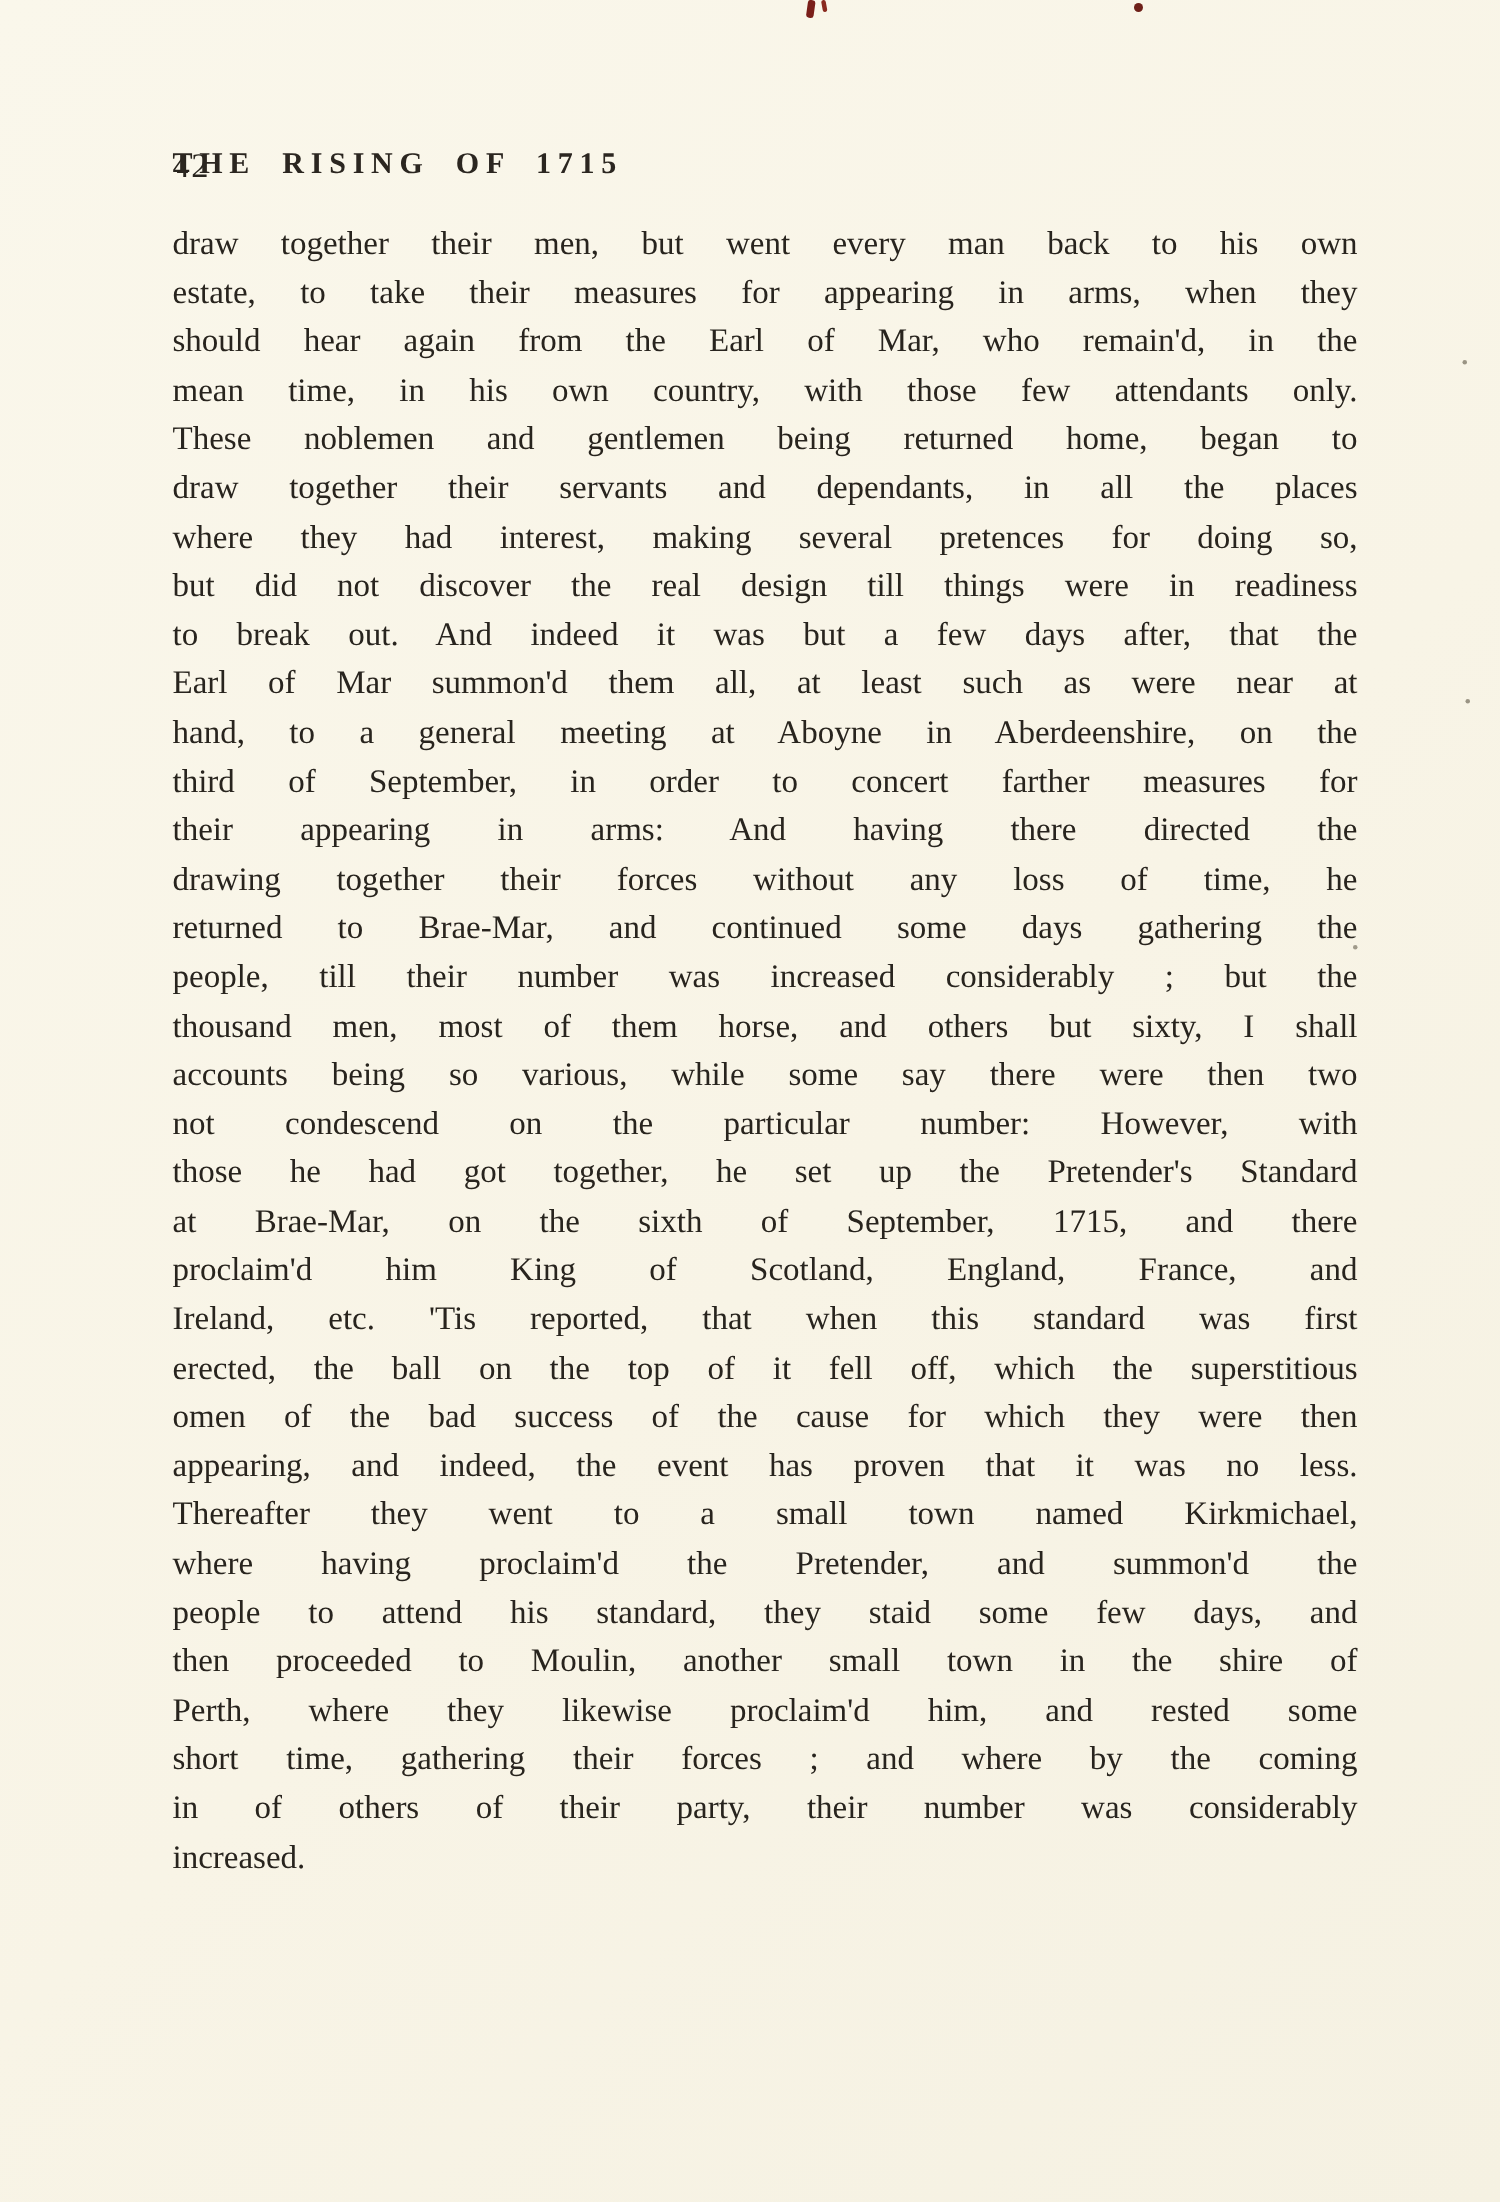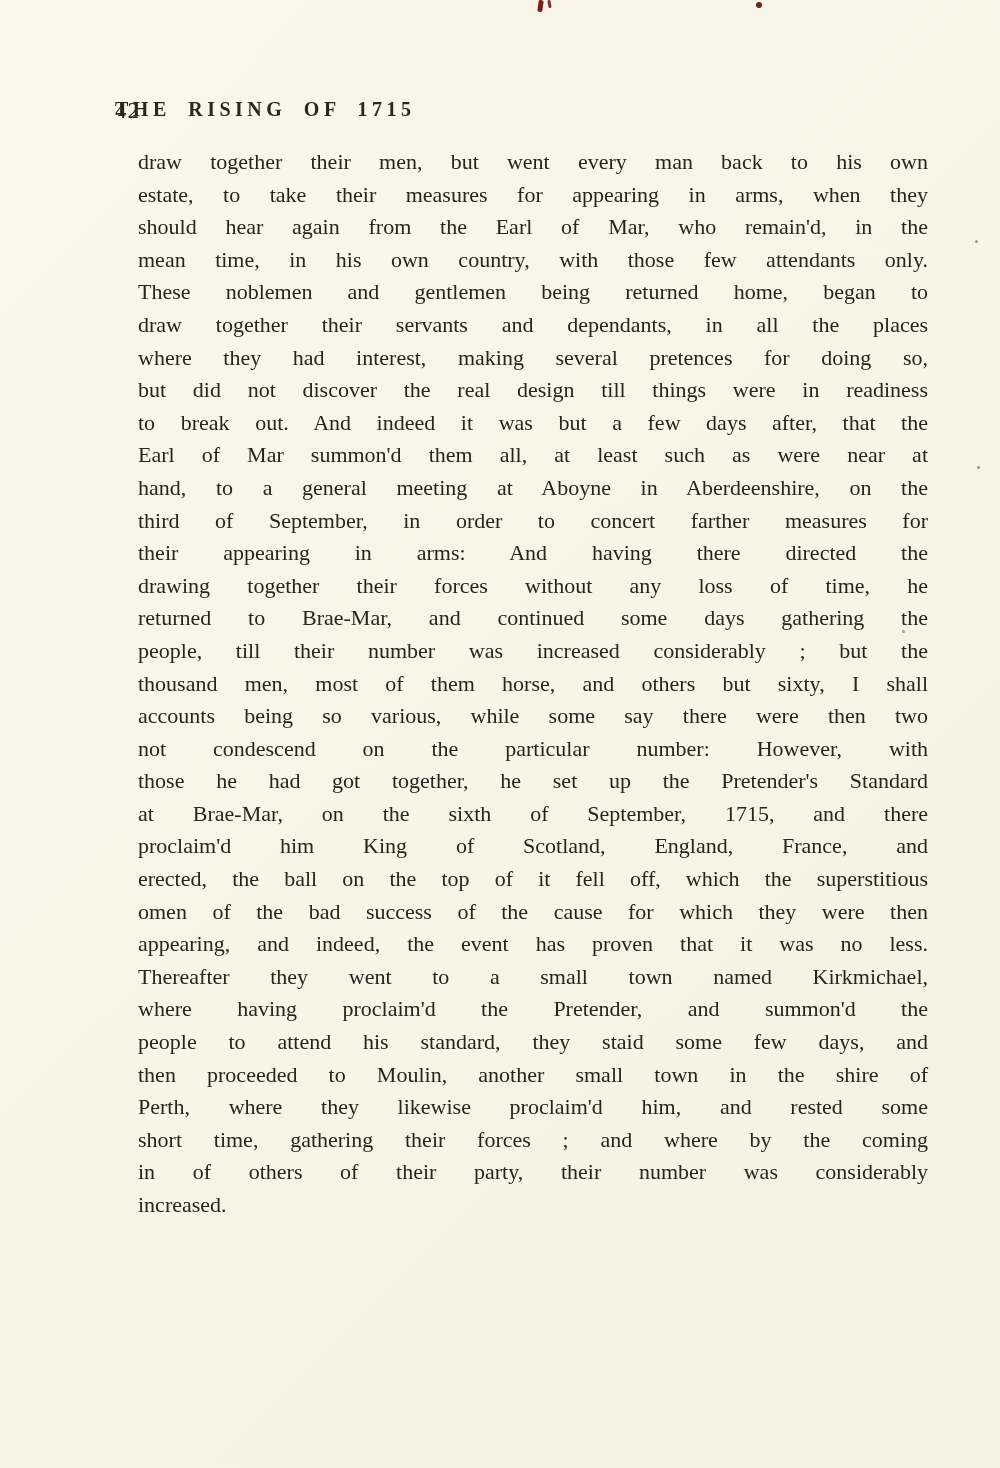--- a/index.html
+++ b/index.html
@@ -43,21 +43,20 @@
     word-spacing: 8px;
     color: #2b2620;
   }
   .body-text {
     position: absolute;
     top: 146px;
     left: 115px;
     width: 790px;
     font-size: 22px;
     line-height: 32.6px;
-    margin-left: 23px;
   }
   .text-line {
     text-align: justify;
     text-align-last: justify;
     -moz-text-align-last: justify;
   }
   .text-line:last-child {
     text-align-last: left;
     -moz-text-align-last: left;
   }
@@ -105,20 +104,21 @@
       <div class="text-line">their appearing in arms: And having there directed the</div>
       <div class="text-line">drawing together their forces without any loss of time, he</div>
       <div class="text-line">returned to Brae-Mar, and continued some days gathering the</div>
       <div class="text-line">people, till their number was increased considerably ; but the</div>
       <div class="text-line">thousand men, most of them horse, and others but sixty, I shall</div>
       <div class="text-line">accounts being so various, while some say there were then two</div>
       <div class="text-line">not condescend on the particular number: However, with</div>
       <div class="text-line">those he had got together, he set up the Pretender's Standard</div>
       <div class="text-line">at Brae-Mar, on the sixth of September, 1715, and there</div>
       <div class="text-line">proclaim'd him King of Scotland, England, France, and</div>
+      <div class="text-line">Ireland, etc. 'Tis reported, that when this standard was first</div>
       <div class="text-line">erected, the ball on the top of it fell off, which the superstitious</div>
       <div class="text-line">omen of the bad success of the cause for which they were then</div>
       <div class="text-line">appearing, and indeed, the event has proven that it was no less.</div>
       <div class="text-line">Thereafter they went to a small town named Kirkmichael,</div>
       <div class="text-line">where having proclaim'd the Pretender, and summon'd the</div>
       <div class="text-line">people to attend his standard, they staid some few days, and</div>
       <div class="text-line">then proceeded to Moulin, another small town in the shire of</div>
       <div class="text-line">Perth, where they likewise proclaim'd him, and rested some</div>
       <div class="text-line">short time, gathering their forces ; and where by the coming</div>
       <div class="text-line">in of others of their party, their number was considerably</div>

